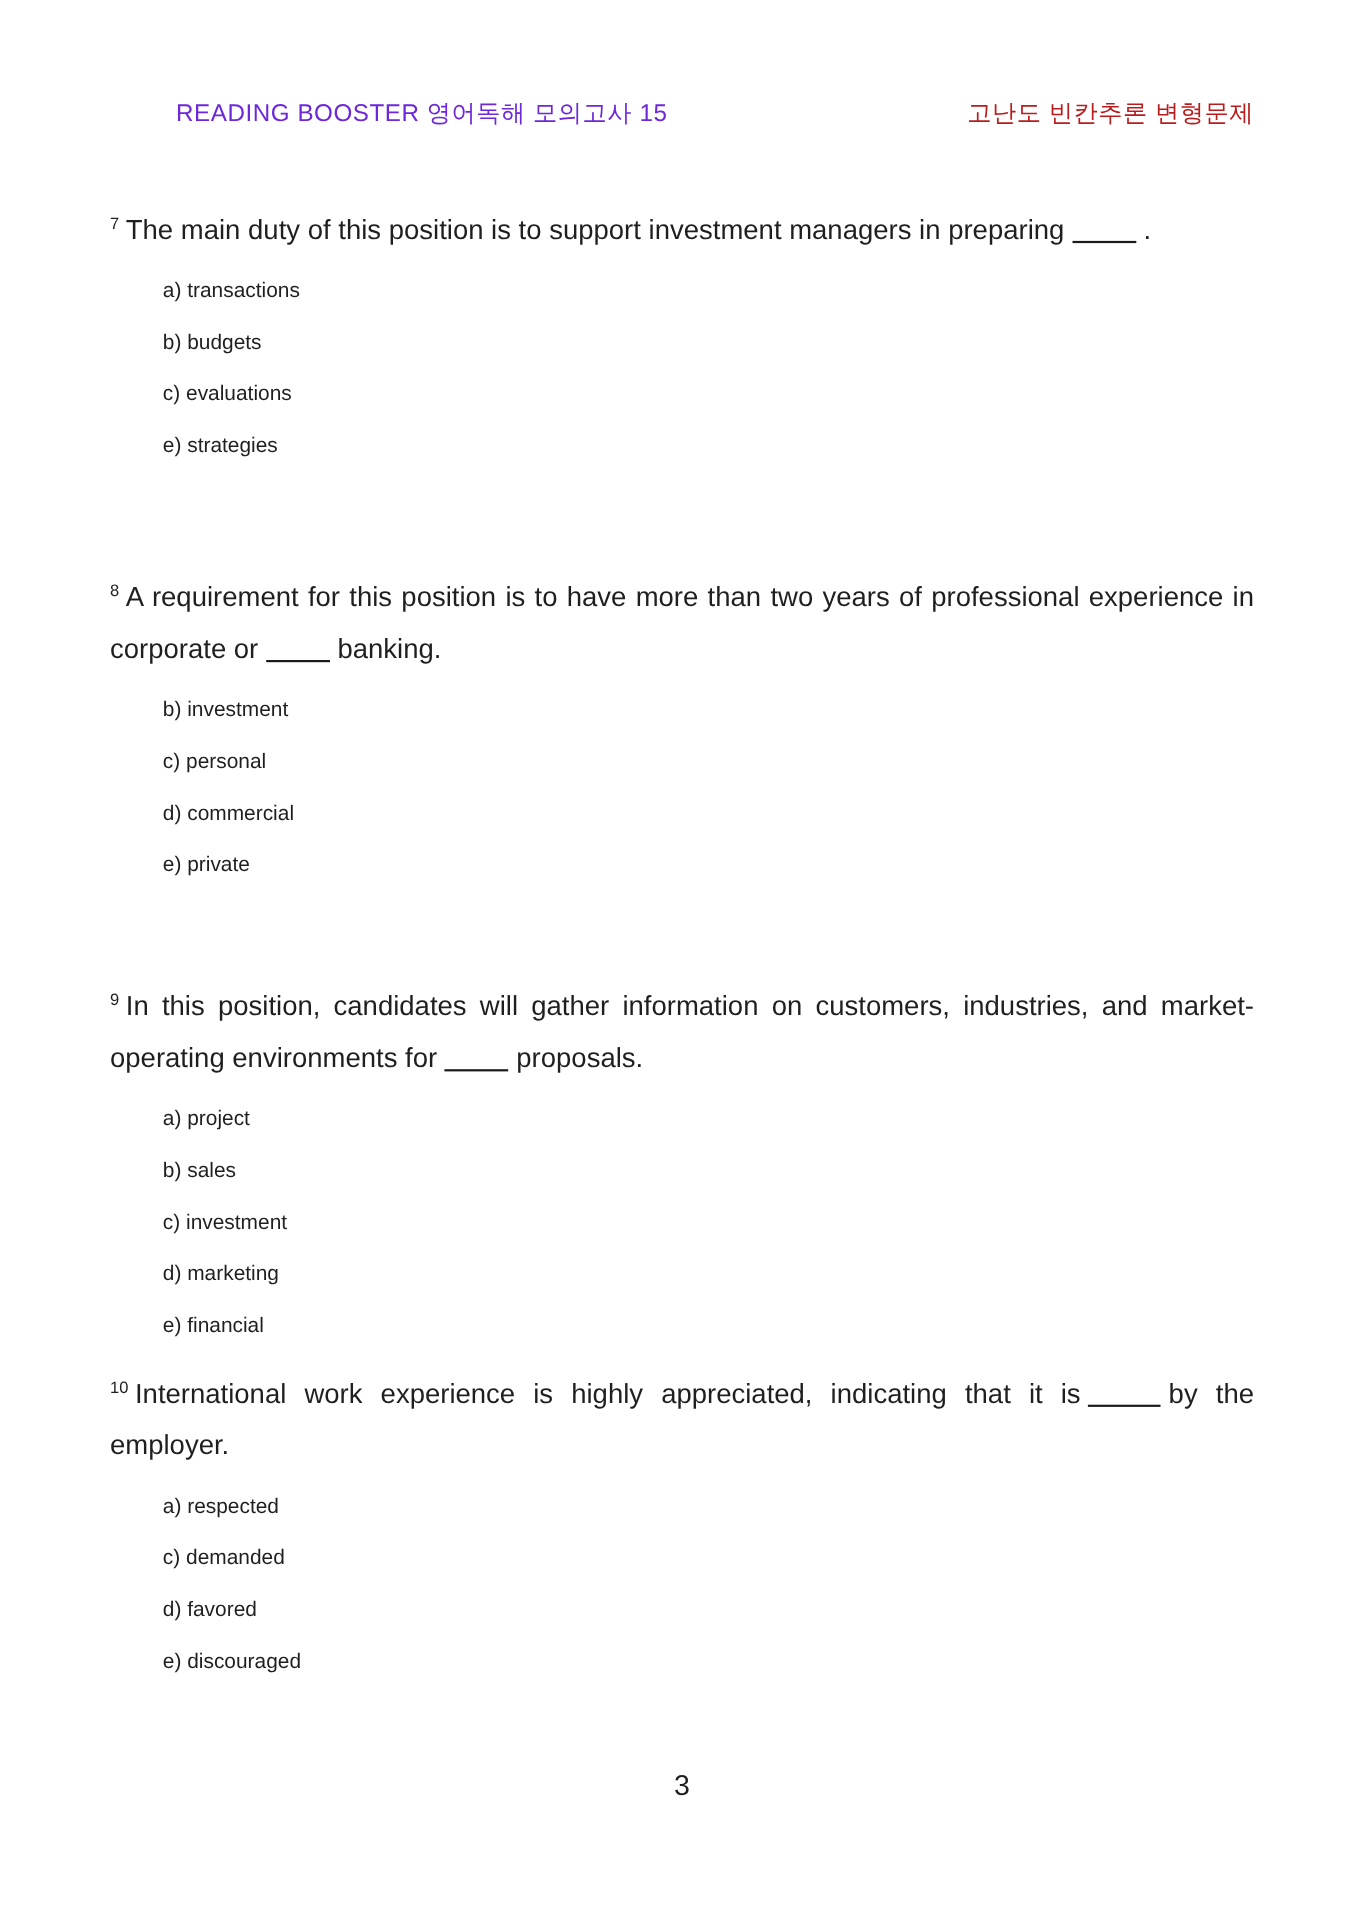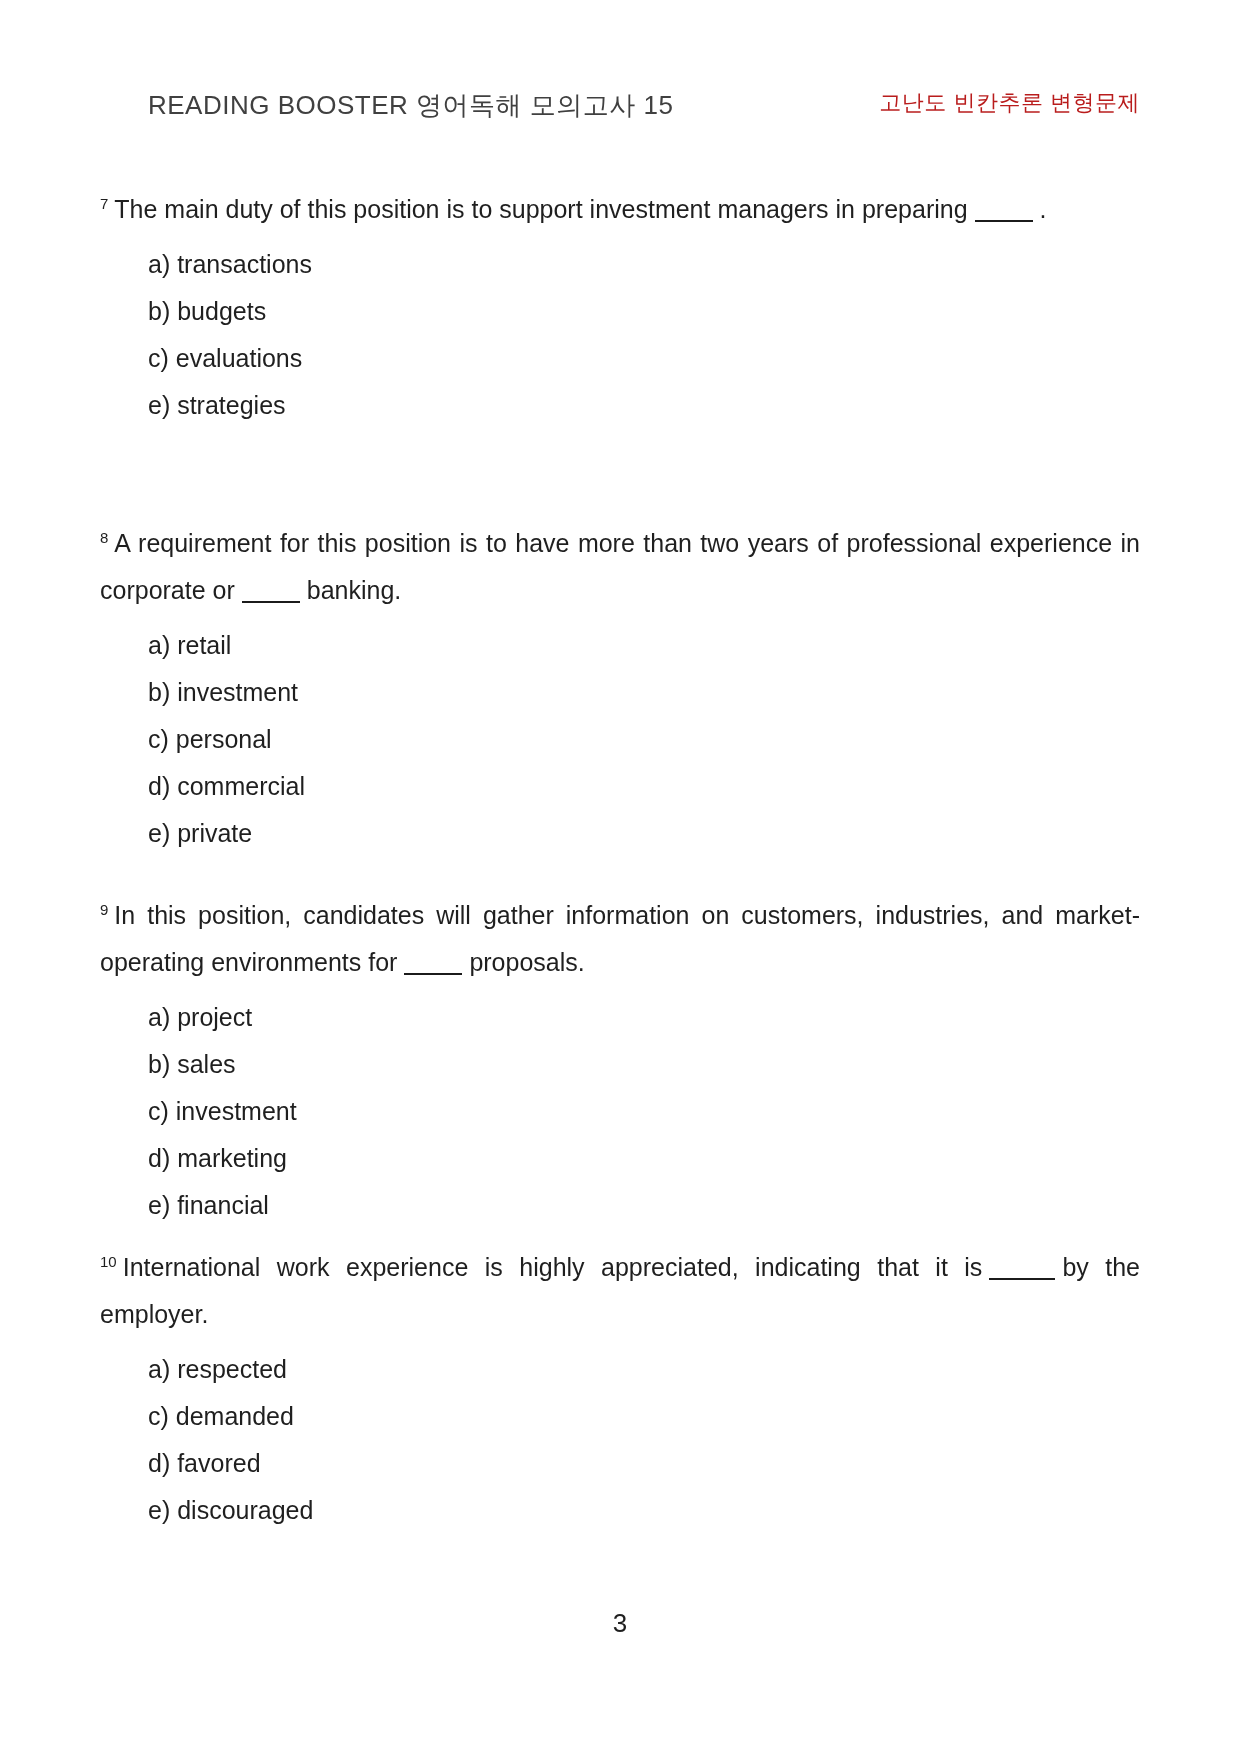--- a/index.html
+++ b/index.html
@@ -11,25 +11,25 @@
     position: relative;
     width: 1240px;
     height: 1754px;
     background: #ffffff;
     font-family: "Liberation Sans", sans-serif;
     color: #1f1f1f;
     overflow: hidden;
   }
   .header-left {
     position: absolute;
-    left: 148px;
+    left: 160px;
     top: 88px;
-    font-size: 26px;
+    font-size: 22px;
     letter-spacing: 0.5px;
-    color: #404040;
+    color: #6d28d9;
     white-space: nowrap;
   }
   .header-right {
     position: absolute;
     right: 100px;
     top: 88px;
     font-size: 22px;
     letter-spacing: 0.5px;
     color: #b91c1c;
     white-space: nowrap;
@@ -63,21 +63,21 @@
     border-bottom: 2.2px solid #1b1b1b;
     margin: 0 7px;
     vertical-align: -4px;
   }
   .q10 .blank { width: 66px; }
   .options {
     margin-top: 8px;
     padding-left: 48px;
   }
   .option {
-    font-size: 25px;
+    font-size: 19px;
     line-height: 47px;
     text-align: left;
     color: #1f1f1f;
   }
   .page-number {
     position: absolute;
     top: 1608px;
     left: 0;
     width: 100%;
     text-align: center;
@@ -99,21 +99,20 @@
       <div class="option">a) transactions</div>
       <div class="option">b) budgets</div>
       <div class="option">c) evaluations</div>
       <div class="option">e) strategies</div>
     </div>
   </div>
 
   <div class="qblock q8">
     <p class="qtext"><sup class="qnum">8</sup><span>A requirement for this position is to have more than two years of professional experience in corporate or</span><span class="blank"></span><span>banking.</span></p>
     <div class="options">
-      <div class="option">a) retail</div>
       <div class="option">b) investment</div>
       <div class="option">c) personal</div>
       <div class="option">d) commercial</div>
       <div class="option">e) private</div>
     </div>
   </div>
 
   <div class="qblock q9">
     <p class="qtext"><sup class="qnum">9</sup><span>In this position, candidates will gather information on customers, industries, and market-operating environments for</span><span class="blank"></span><span>proposals.</span></p>
     <div class="options">

